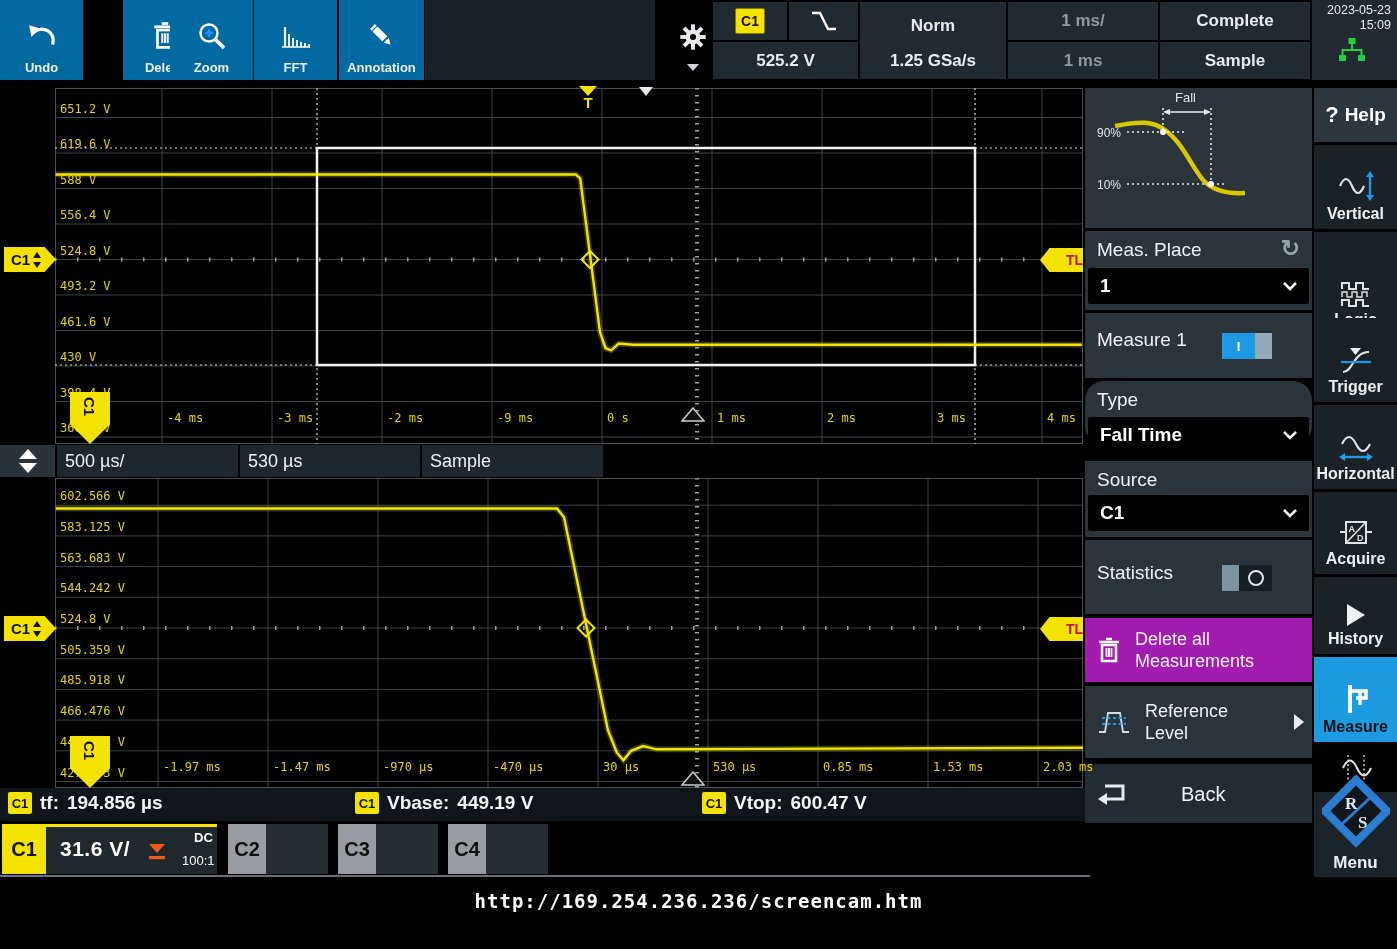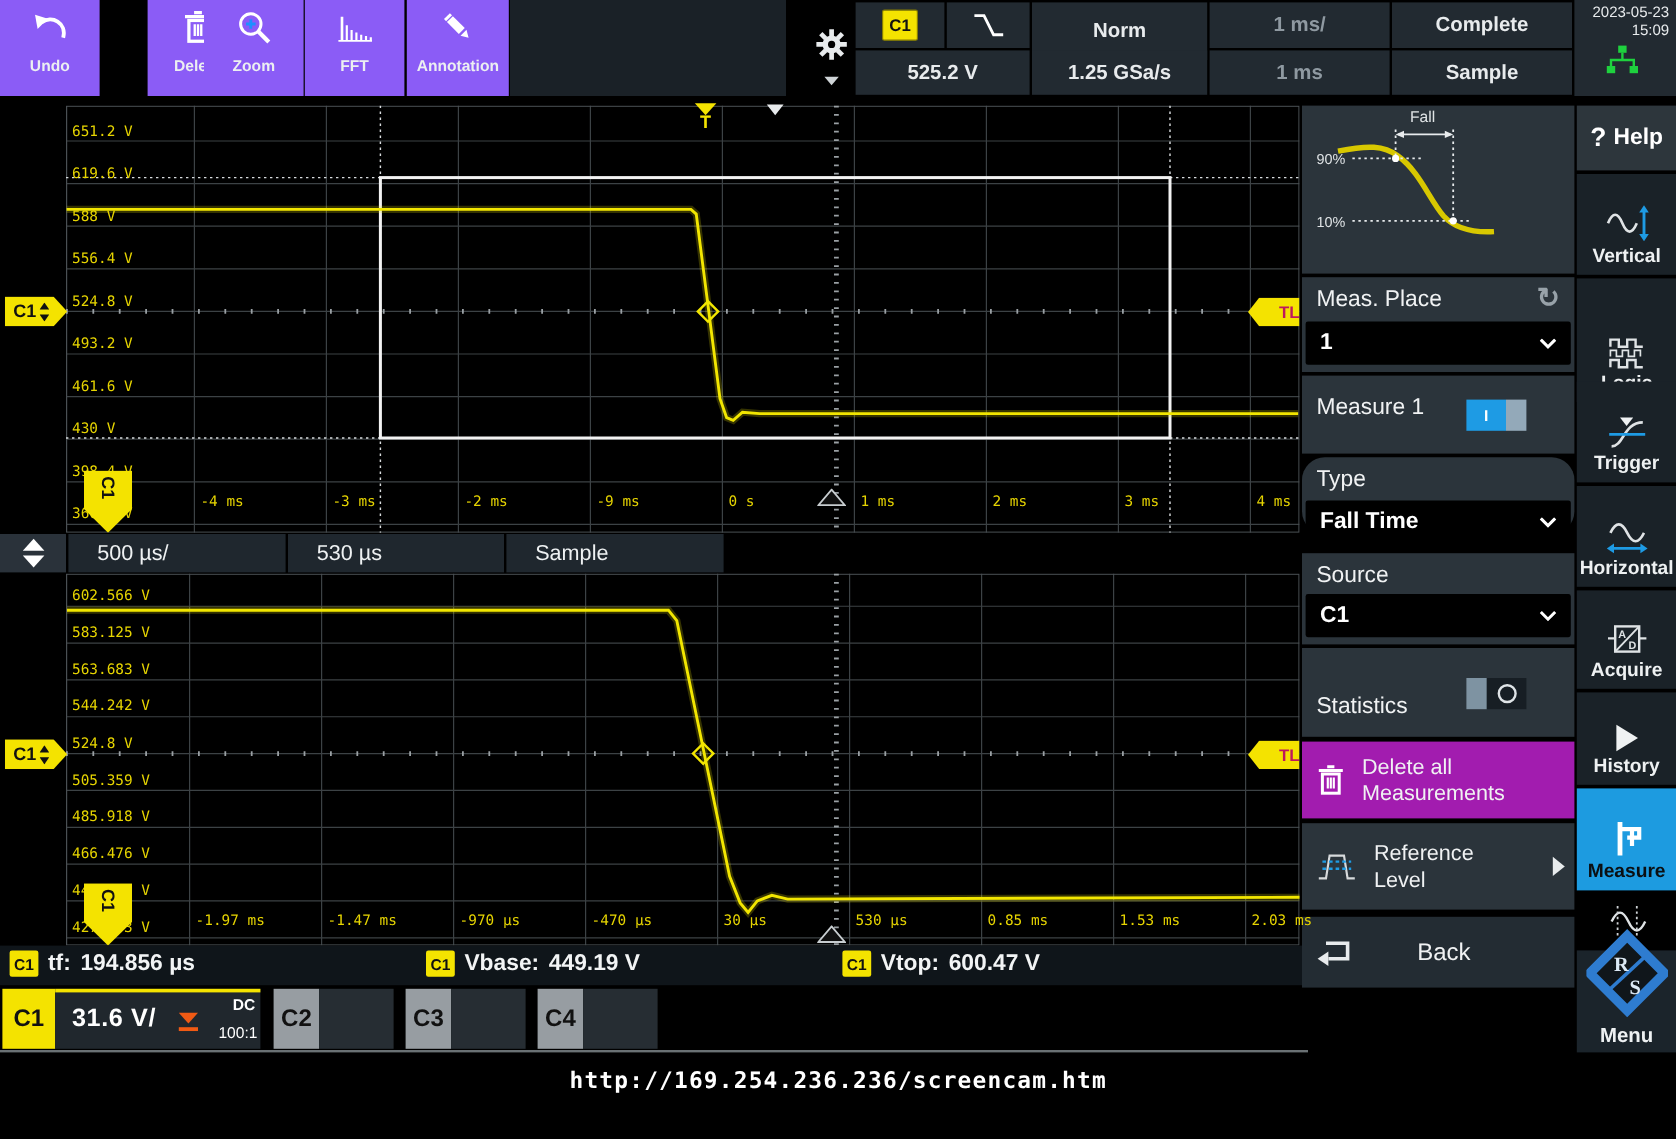--- a/index.html
+++ b/index.html
@@ -1,22 +1,22 @@
 <!DOCTYPE html>
 <html><head>
 <meta charset="utf-8">
 <style>
   html,body{margin:0;padding:0;background:#000;}
   .stage{position:relative;width:1397px;height:949px;background:#000;overflow:hidden;
          font-family:"Liberation Sans",sans-serif;color:#e8ebed;}
   .abs{position:absolute;}
 
   
-  .tbtn{position:absolute;top:0;height:80px;width:83px;background:#8b5cf6;
-        display:flex;flex-direction:column;align-items:center;justify-content:flex-end;padding-bottom:18px;box-sizing:border-box;}
+  .tbtn{position:absolute;top:0;height:80px;width:83px;background:#0369a1;
+        display:flex;flex-direction:column;align-items:center;justify-content:flex-end;padding-bottom:5px;box-sizing:border-box;}
   .tbtn .lbl{font-size:13px;font-weight:bold;color:#eceff1;margin-top:4px;}
   .tbtn .ic{height:40px;display:flex;align-items:center;justify-content:center;}
   .tool-spacer{position:absolute;top:0;left:425px;width:230px;height:80px;background:#1a2127;}
 
   
   .acell{position:absolute;background:#222a31;display:flex;align-items:center;justify-content:center;
          font-size:17px;font-weight:bold;color:#e8ebed;}
   .acell.gray{color:#8f99a1;}
   .c1badge{background:#f4e300;color:#111;font-weight:bold;font-size:14px;border:1px solid #857c00;
            width:28px;height:24px;display:flex;align-items:center;justify-content:center;border-radius:2px;}
@@ -40,21 +40,21 @@
        clip-path:polygon(0 0,100% 0,100% 62%,50% 100%,0 62%);
        display:flex;align-items:flex-start;justify-content:center;}
   .gnd span{transform:rotate(90deg) translateX(6px);color:#111;font-weight:bold;font-size:15px;}
   .trig-t{position:absolute;z-index:6;width:20px;text-align:center;}
   .trig-t .tri{width:0;height:0;border-left:9px solid transparent;border-right:9px solid transparent;border-top:10px solid #f4e300;margin:0 auto;}
   .trig-t .tt{color:#f4e300;font-weight:bold;font-size:15px;line-height:13px;}
   .wm{position:absolute;width:0;height:0;border-left:7px solid transparent;border-right:7px solid transparent;border-top:9px solid #e8ebed;z-index:6;}
 
   
   .zcell{position:absolute;top:445px;height:32px;background:#1f272e;display:flex;align-items:center;
-         font-size:18px;color:#eef1f2;padding-left:24px;box-sizing:border-box;}
+         font-size:18px;color:#eef1f2;padding-left:8px;box-sizing:border-box;}
   .zud{position:absolute;top:445px;left:0;width:55px;height:32px;background:#2a323a;display:flex;align-items:center;justify-content:center;}
 
   
   .mrow{position:absolute;left:0;top:788px;width:1085px;height:33px;background:#0f151a;}
   .mitem{position:absolute;top:4px;display:flex;align-items:center;gap:8px;font-size:19px;color:#f2f4f5;font-weight:bold;}
   .mbadge{background:#f4e300;color:#111;font-weight:bold;font-size:13px;width:24px;height:22px;
           display:flex;align-items:center;justify-content:center;border-radius:2px;}
 
   
   .chtab{position:absolute;top:824px;height:50px;display:flex;align-items:center;justify-content:center;
@@ -492,21 +492,21 @@
     <div class="plabel">Source</div>
     <div class="pdrop" style="top:34px;">
       <span>C1</span>
       <svg width="14" height="9" viewBox="0 0 14 9">
           <polyline points="1,1 7,7 13,1" stroke="#fff" stroke-width="2.5" fill="none"></polyline>
         </svg>
     </div>
   </div>
 
   <div class="prow" style="top:540px;height:74px;">
-    <div class="plabel" style="padding-top:38px;">Statistics</div>
+    <div class="plabel" style="padding-top:22px;">Statistics</div>
     <div class="toggle" style="top:25px;flex-direction:row;">
       <div class="tog-knob" style="background:#7e93a2;"></div>
       <div class="tog-off-track">
           <i></i>
         </div>
     </div>
   </div>
 
   <div class="pbtn" style="top:618px;height:64px;background:#a21caf;">
     <svg width="24" height="27" viewBox="0 0 24 27">

